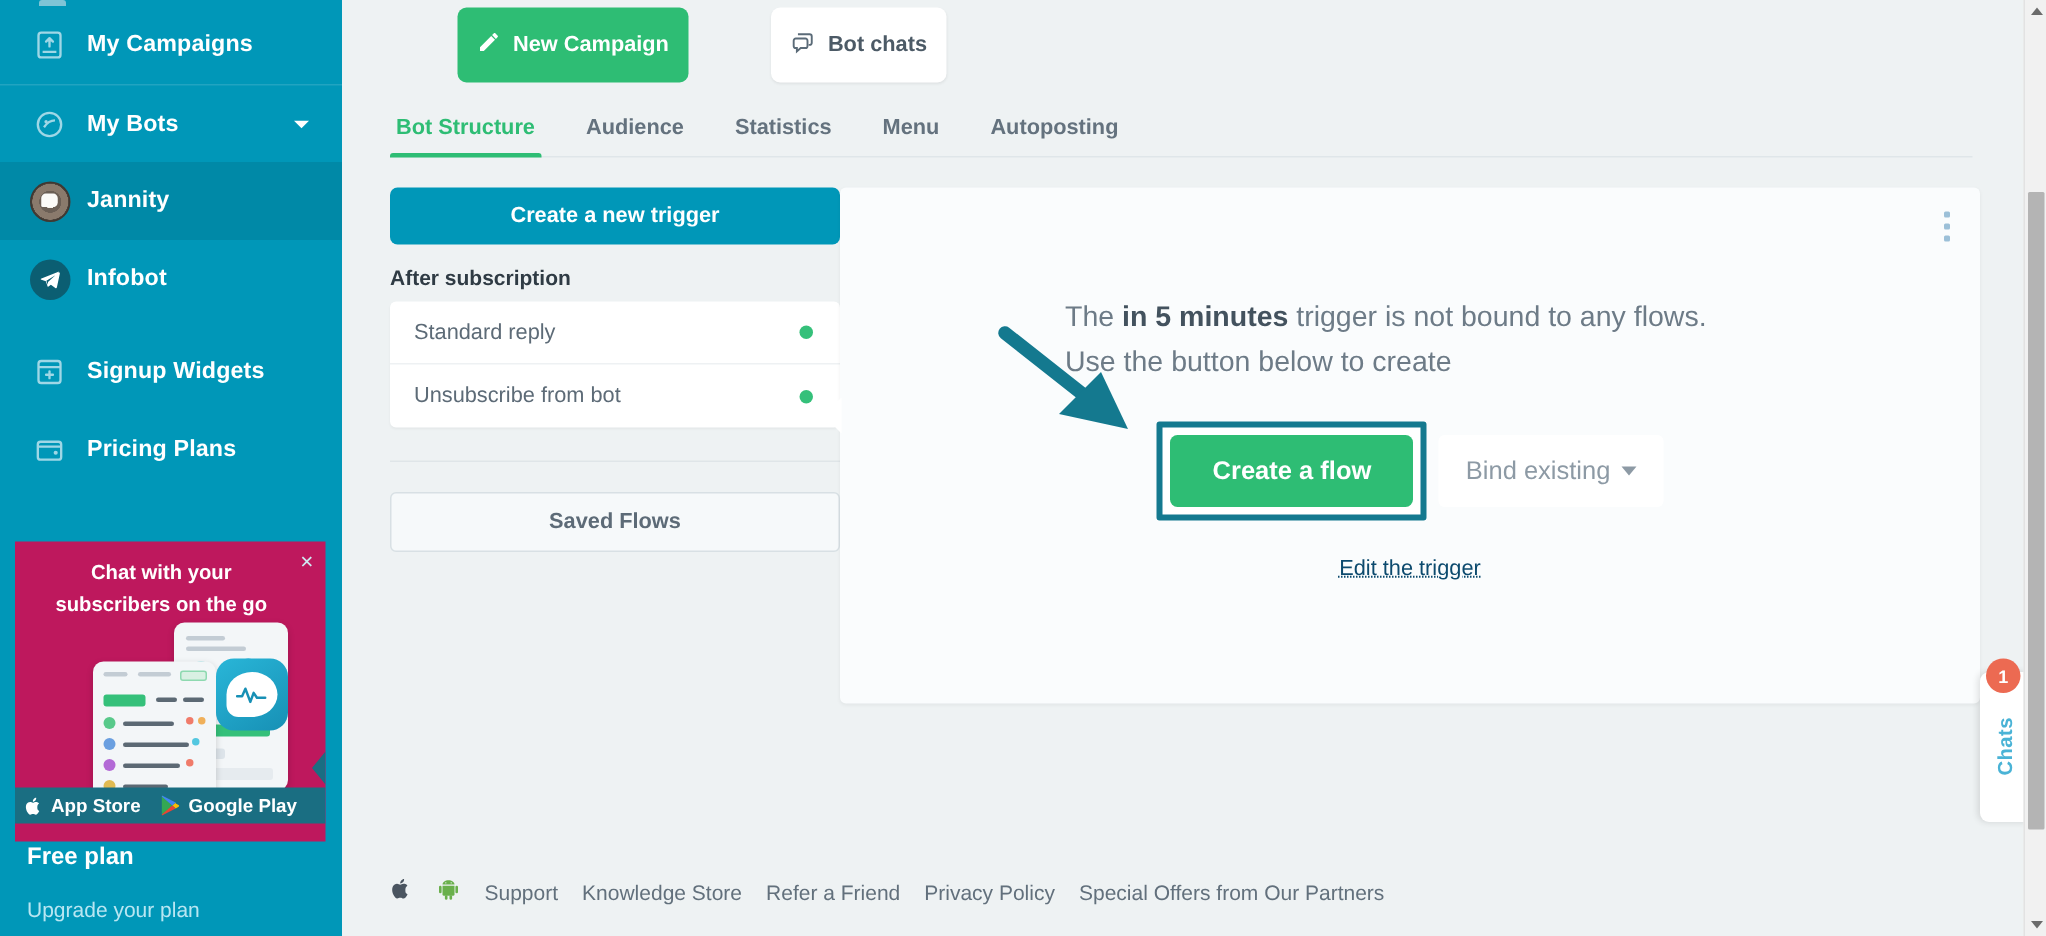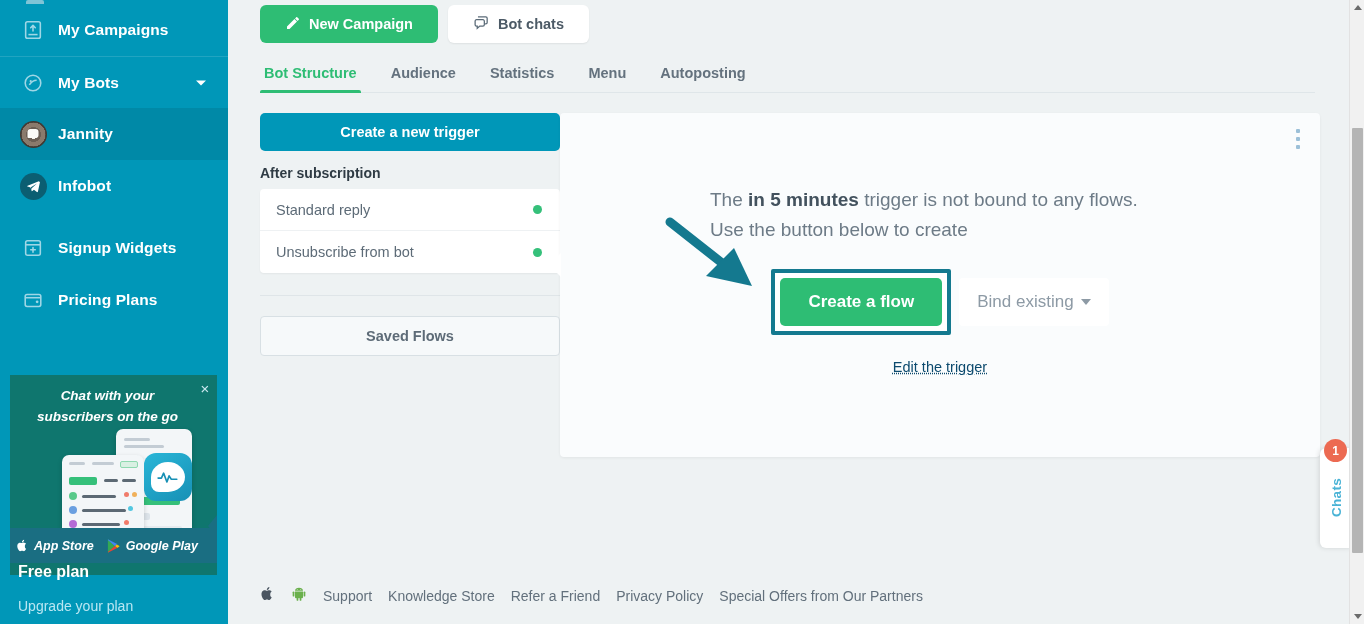--- a/index.html
+++ b/index.html
@@ -65,25 +65,24 @@
   }
   .tg-circle {
     width: 27px; height: 27px; border-radius: 50%;
     background: #0b5e72;
     display: flex; align-items: center; justify-content: center;
   }
   .gap-sm { height: 10px; }
 
   
   .promo {
-    position: absolute; left: 10px; top: 375px;
+    position: absolute; left: 10px; top: 361px;
     width: 207px; height: 200px;
-    background: #0f766e;
+    background: #be185d;
     overflow: hidden;
-    font-style: italic;
   }
   .promo-title {
     color: #ffffff; font-size: 13.5px; font-weight: bold; text-align: center;
     line-height: 21px; padding: 10px 26px 0 14px;
   }
   .promo-close {
     position: absolute; right: 8px; top: 6px;
     color: #cfeaf2; font-size: 15px; line-height: 1; cursor: pointer;
   }
   .promo-art { position: absolute; left: 0; right: 0; top: 54px; height: 118px; }
@@ -101,21 +100,21 @@
     position: absolute; left: 134px; top: 24px;
     width: 48px; height: 48px; border-radius: 12px;
     background: linear-gradient(145deg,#29b6d8,#1790b5);
     display: flex; align-items: center; justify-content: center;
   }
   .chatbadge .bub {
     width: 34px; height: 30px; background: #ffffff; border-radius: 50% 50% 50% 8px;
     display:flex; align-items:center; justify-content:center;
   }
   .stores {
-    position: absolute; left: 0; bottom: 12px; width: 207px; height: 35px;
+    position: absolute; left: 0; bottom: 12px; width: 207px; height: 24px;
     background: #1a6e82;
     display: flex; align-items: center; gap: 12px; padding: 0 6px;
   }
   .store { display: flex; align-items: center; gap: 5px; color: #fff; font-size: 12.5px; font-weight: bold; }
   .promo-fold {
     position: absolute; right: 0; bottom: 38px;
     width: 0; height: 0;
     border-top: 11px solid transparent;
     border-bottom: 11px solid transparent;
     border-right: 9px solid #1a6e82;
@@ -124,23 +123,23 @@
   .plan-name { color: #ffffff; font-size: 16px; font-weight: bold; }
   .plan-sub { color: #b8e6f2; font-size: 14px; margin-top: 17px; }
 
   
   .main {
     flex: 1; height: 624px; background: #eef2f3;
     position: relative; overflow: hidden;
   }
   .topbar { display: flex; gap: 10px; padding: 5px 0 0 32px; }
   .btn {
-    height: 38px; border-radius: 6px; display: inline-flex; align-items: center;
-    gap: 8px; padding: 0 25px; font-size: 14.5px; font-weight: bold; cursor: pointer;
-    border: none; white-space: nowrap;
+    height: 50px; border-radius: 6px; display: inline-flex; align-items: center;
+    gap: 8px; padding: 0 13px; font-size: 14.5px; font-weight: bold; cursor: pointer;
+    border: none; white-space: nowrap; margin-left: 45px;
   }
   .btn.primary { background: #2ebd74; color: #fff; }
   .btn.white { background: #fff; color: #4c5a66; box-shadow: 0 1px 2px rgba(0,0,0,.07); }
 
   .tabs {
     display: flex; gap: 26px; margin: 22px 0 0 32px;
     border-bottom: 1px solid #dfe6e9; width: 1055px;
   }
   .tab {
     font-size: 14.5px; font-weight: bold; color: #64727e;

